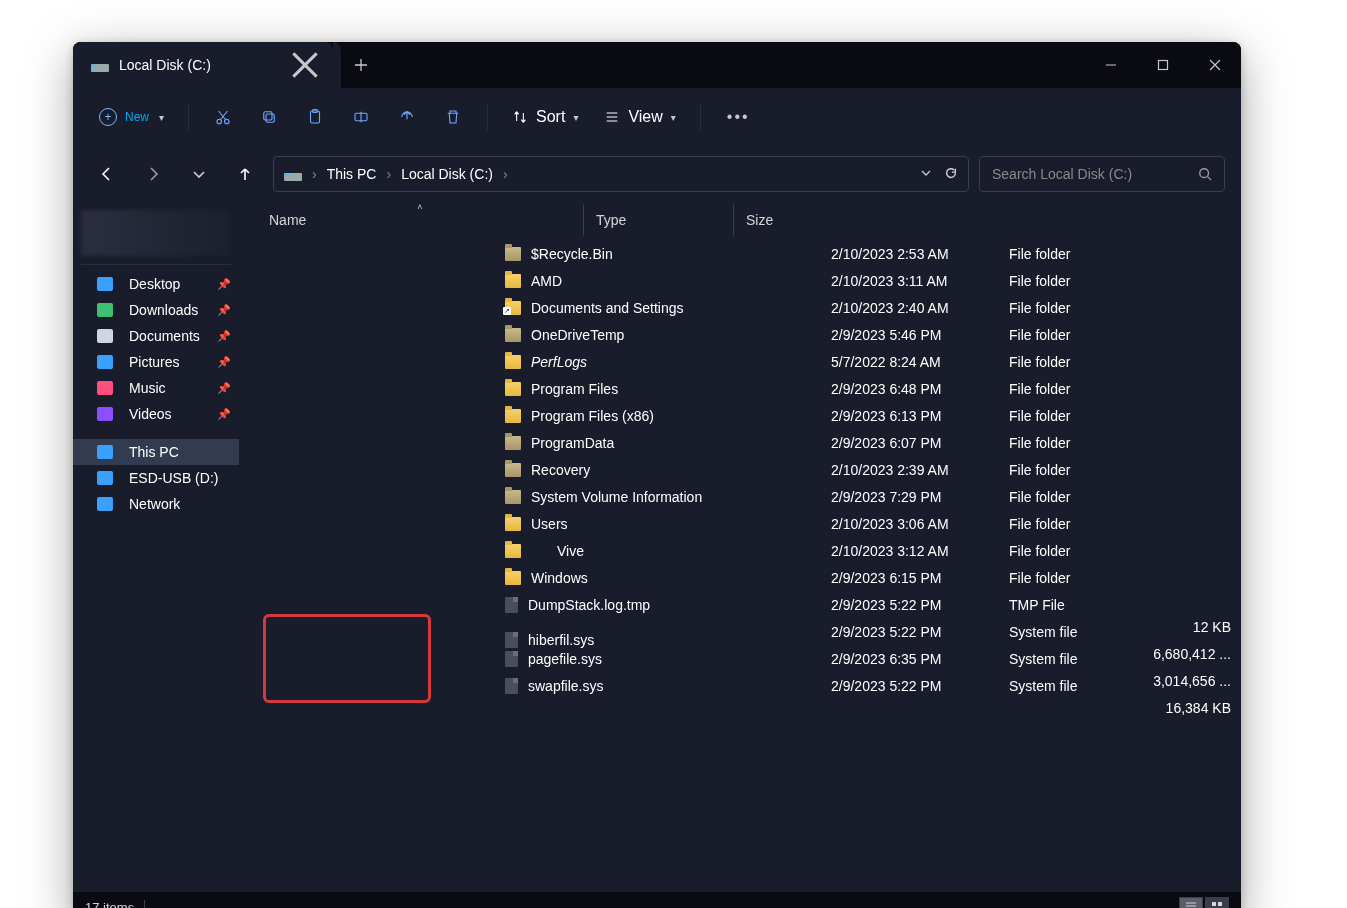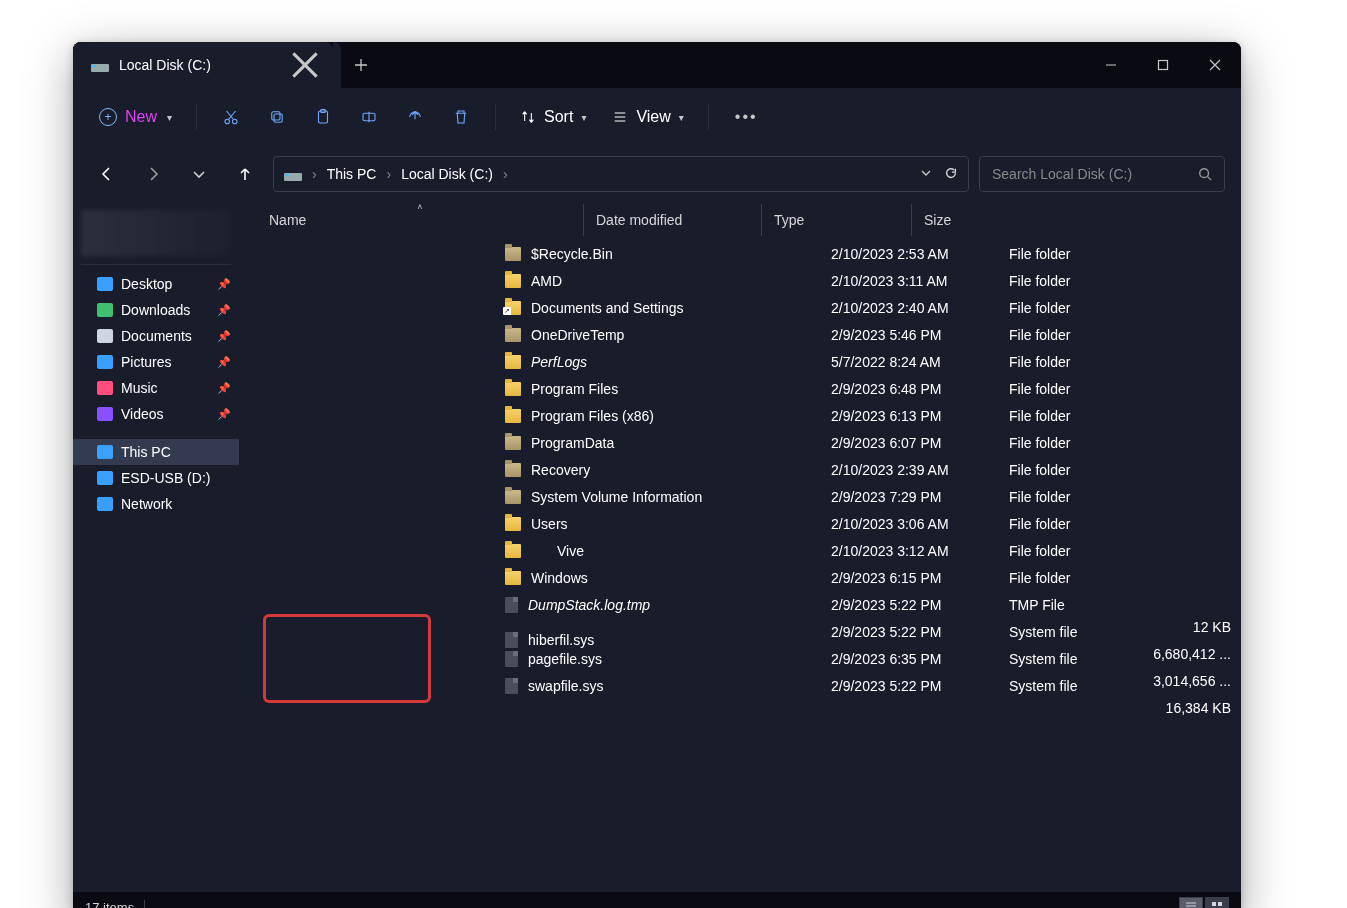--- a/index.html
+++ b/index.html
@@ -24,21 +24,21 @@
   .winctrls { margin-left: auto; display: flex; }
   .winbtn { width: 52px; display:flex;align-items:center;justify-content:center; color:#c7c7c7; cursor:pointer;}
   .winbtn svg { width:12px; height:12px; }
   
   .toolbar {
     height: 58px; display:flex; align-items:center; padding: 0 16px; gap: 6px;
     background: #191c2b; border-top: 0;
   }
   .newbtn { display:flex; align-items:center; gap:8px; color:#7fb7ff; padding:6px 10px; border-radius:4px; cursor:pointer;}
   .newbtn .pluscircle { width:18px;height:18px;border:1.5px solid #7fb7ff;border-radius:50%;display:flex;align-items:center;justify-content:center;font-size:12px;}
-  .newbtn span.lbl { color:#d946ef; font-size:16px;}
+  .newbtn span.lbl { color:#0ea5e9; font-size:12px;}
   .newbtn .chev { color:#c7c7c7; font-size:10px; margin-left:2px;}
   .tdiv { width:1px; height:26px; background:#2a2d3a; margin: 0 8px;}
   .ticon { width:40px;height:40px;display:flex;align-items:center;justify-content:center;color:#6fa8ff;cursor:pointer;border-radius:4px;}
   .ticon svg { width:18px;height:18px; stroke:#6fa8ff; fill:none; stroke-width:1.5;}
   .tgroup { display:flex; align-items:center; gap:8px; color:#fff; cursor:pointer; padding:6px 10px;}
   .tgroup .chev { color:#c7c7c7; font-size:10px;}
   .dots { color:#c7c7c7; letter-spacing:2px; font-size:16px; padding:0 12px; cursor:pointer;}
   
   .navrow {
     height: 56px; display:flex; align-items:center; padding: 0 16px; gap: 10px;
@@ -58,21 +58,21 @@
     display:flex; align-items:center; padding:0 12px; color:#8a8a8a; font-size:14px; gap:8px;
     background:#191c2b;
   }
   .searchbox input{flex:1;background:transparent;border:none;outline:none;color:#fff;font-size:14px;}
   .searchbox input::placeholder{color:#8a8a8a;}
   
   .body { flex:1; display:flex; background:#191c2b; overflow:hidden;}
   .sidebar { width:166px; background:#191c2b; padding-top:4px; display:flex;flex-direction:column;}
   .sb-blur { height:46px; margin:4px 8px 6px 8px; background:linear-gradient(90deg,#2b2e3e,#1c1f2e); filter:blur(2px); border-radius:2px;}
   .sb-div { height:1px; background:#2a2d3a; margin: 2px 8px 6px 8px;}
-  .sb-item { display:flex;align-items:center;gap:8px;padding:5px 10px 5px 24px;color:#fff;font-size:14px;cursor:pointer; position:relative;}
+  .sb-item { display:flex;align-items:center;gap:16px;padding:5px 10px 5px 24px;color:#fff;font-size:14px;cursor:pointer; position:relative;}
   .sb-item.selected{background:#333b50;}
   .sb-item .pin{position:absolute;right:8px;color:#9aa0aa;font-size:11px;}
   .sb-gap{height:12px;}
   
   .content{flex:1; background:#191c2b; display:flex;flex-direction:column; position:relative;}
   .colheaders{display:flex;align-items:center;height:36px;border-bottom:0;color:#d6d6d6;font-size:14px;padding-left:18px;}
   .colheaders div{border-left:1px solid #3a3d4a;padding:8px 12px;}
   .colheaders .c-name{width:326px;border-left:none;position:relative;}
   .colheaders .c-date{width:178px;}
   .colheaders .c-type{width:150px;}
@@ -304,21 +304,20 @@
           <div class="sb-item">
             <span style="width:16px;height:14px;background:#3aa0ff;border-radius:2px;display:inline-block;"></span>
             <span>Network</span>
           </div>
         </div>
     </div>
 
     <div class="content">
       <div class="colheaders">
         <div class="c-name"><span class="sort-caret">˄</span><span>Name</span></div>
-        <div class="c-date">Date modified</div>
         <div class="c-type">Type</div>
         <div class="c-size">Size</div>
       </div>
       <div class="rows" id="rows">
           <div class="row">
             <div class="c-name" style="position:relative;">
               <span class="ficon fold-b"></span>
               <span>$Recycle.Bin</span>
             </div>
             <div class="c-date">2/10/2023 2:53 AM</div>
@@ -428,21 +427,21 @@
           <div class="row">
             <div class="c-name" style="position:relative;">
               <span class="ficon fold-y"></span>
               <span>Windows</span>
             </div>
             <div class="c-date">2/9/2023 6:15 PM</div>
             <div class="c-type">File folder</div>
             <div class="c-size"></div>
           </div>
           <div class="row">
-            <div class="c-name" style="position:relative;font-style:italic;">
+            <div class="c-name" style="position:relative;">
               <span class="file-g"></span>
               <span>DumpStack.log.tmp</span>
             </div>
             <div class="c-date">2/9/2023 5:22 PM</div>
             <div class="c-type">TMP File</div>
             <div class="c-size">12 KB</div>
           </div>
           <div class="row">
             <div class="c-name" style="position:relative;margin-top:16px;">
               <span class="file-g"></span>

